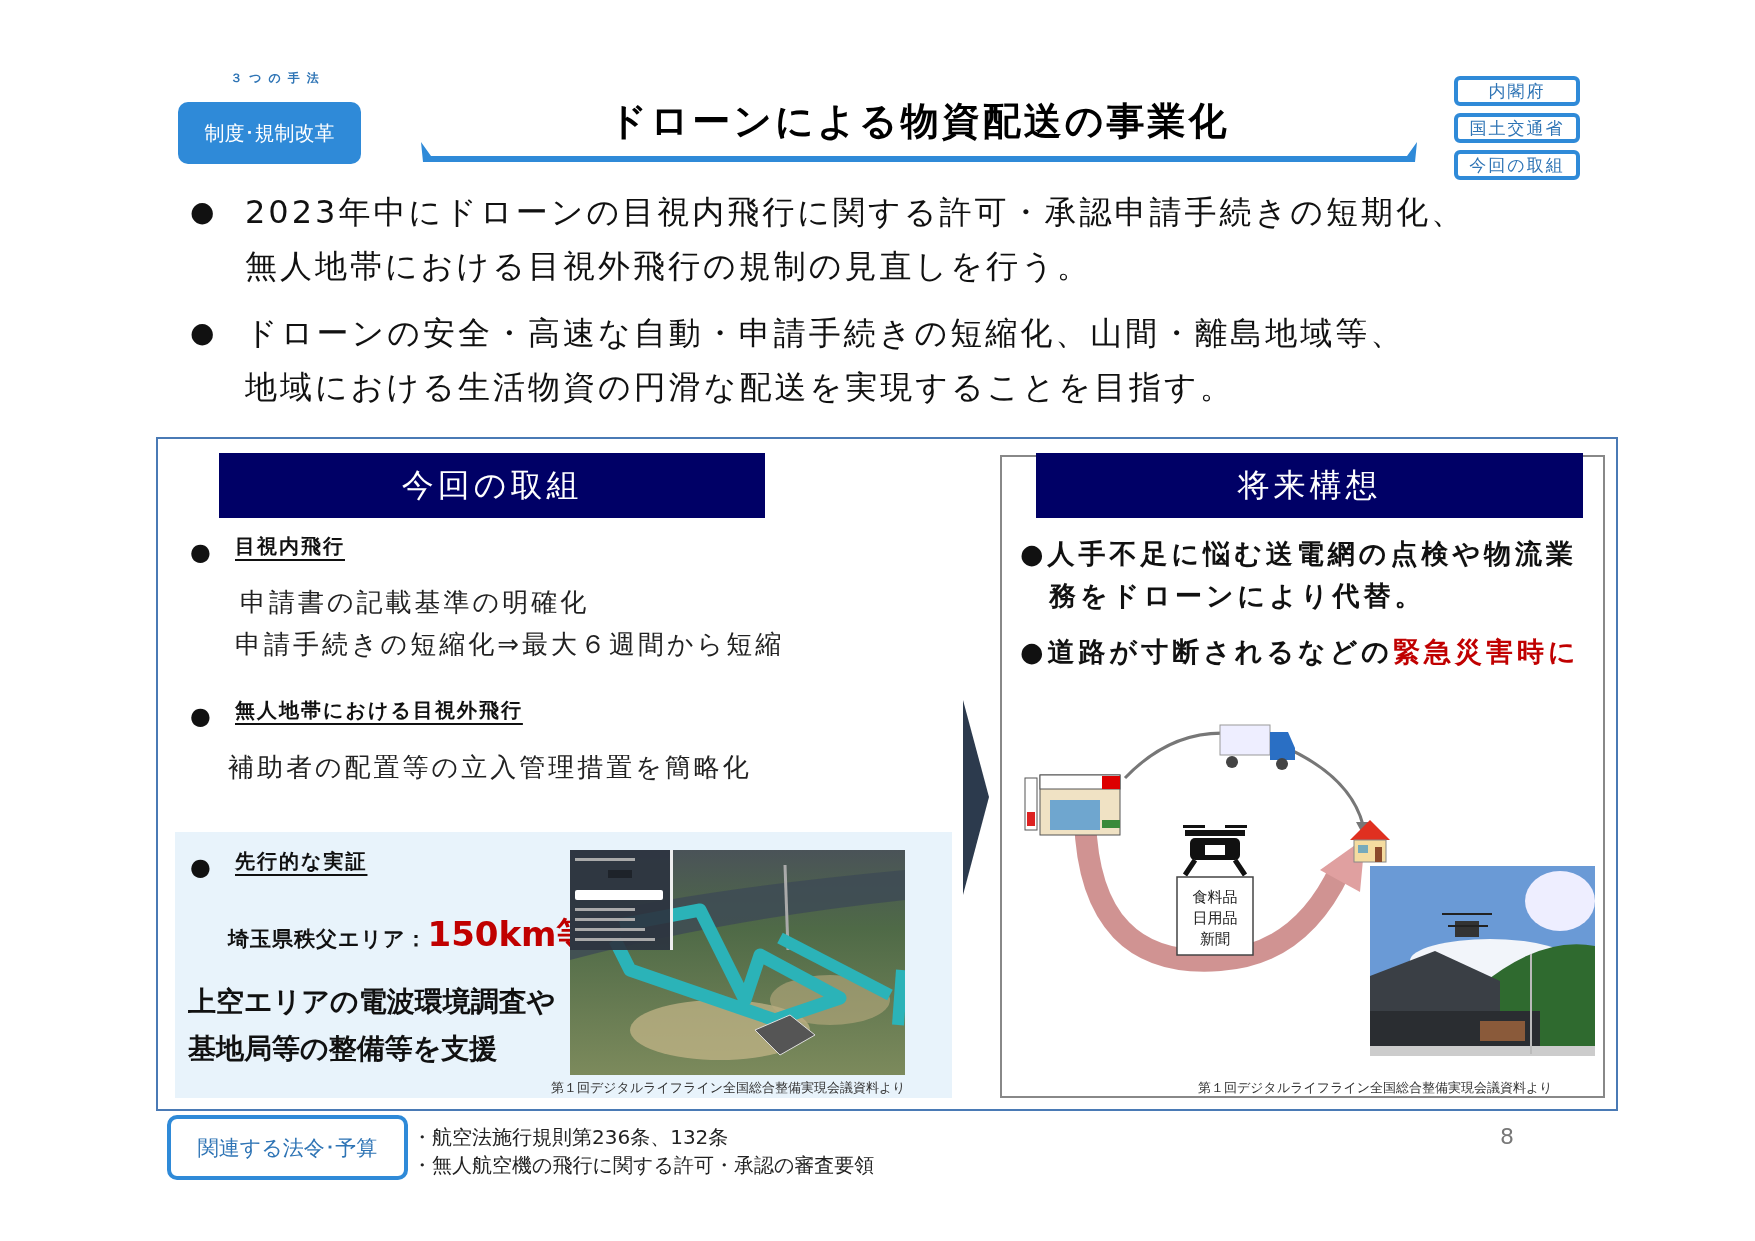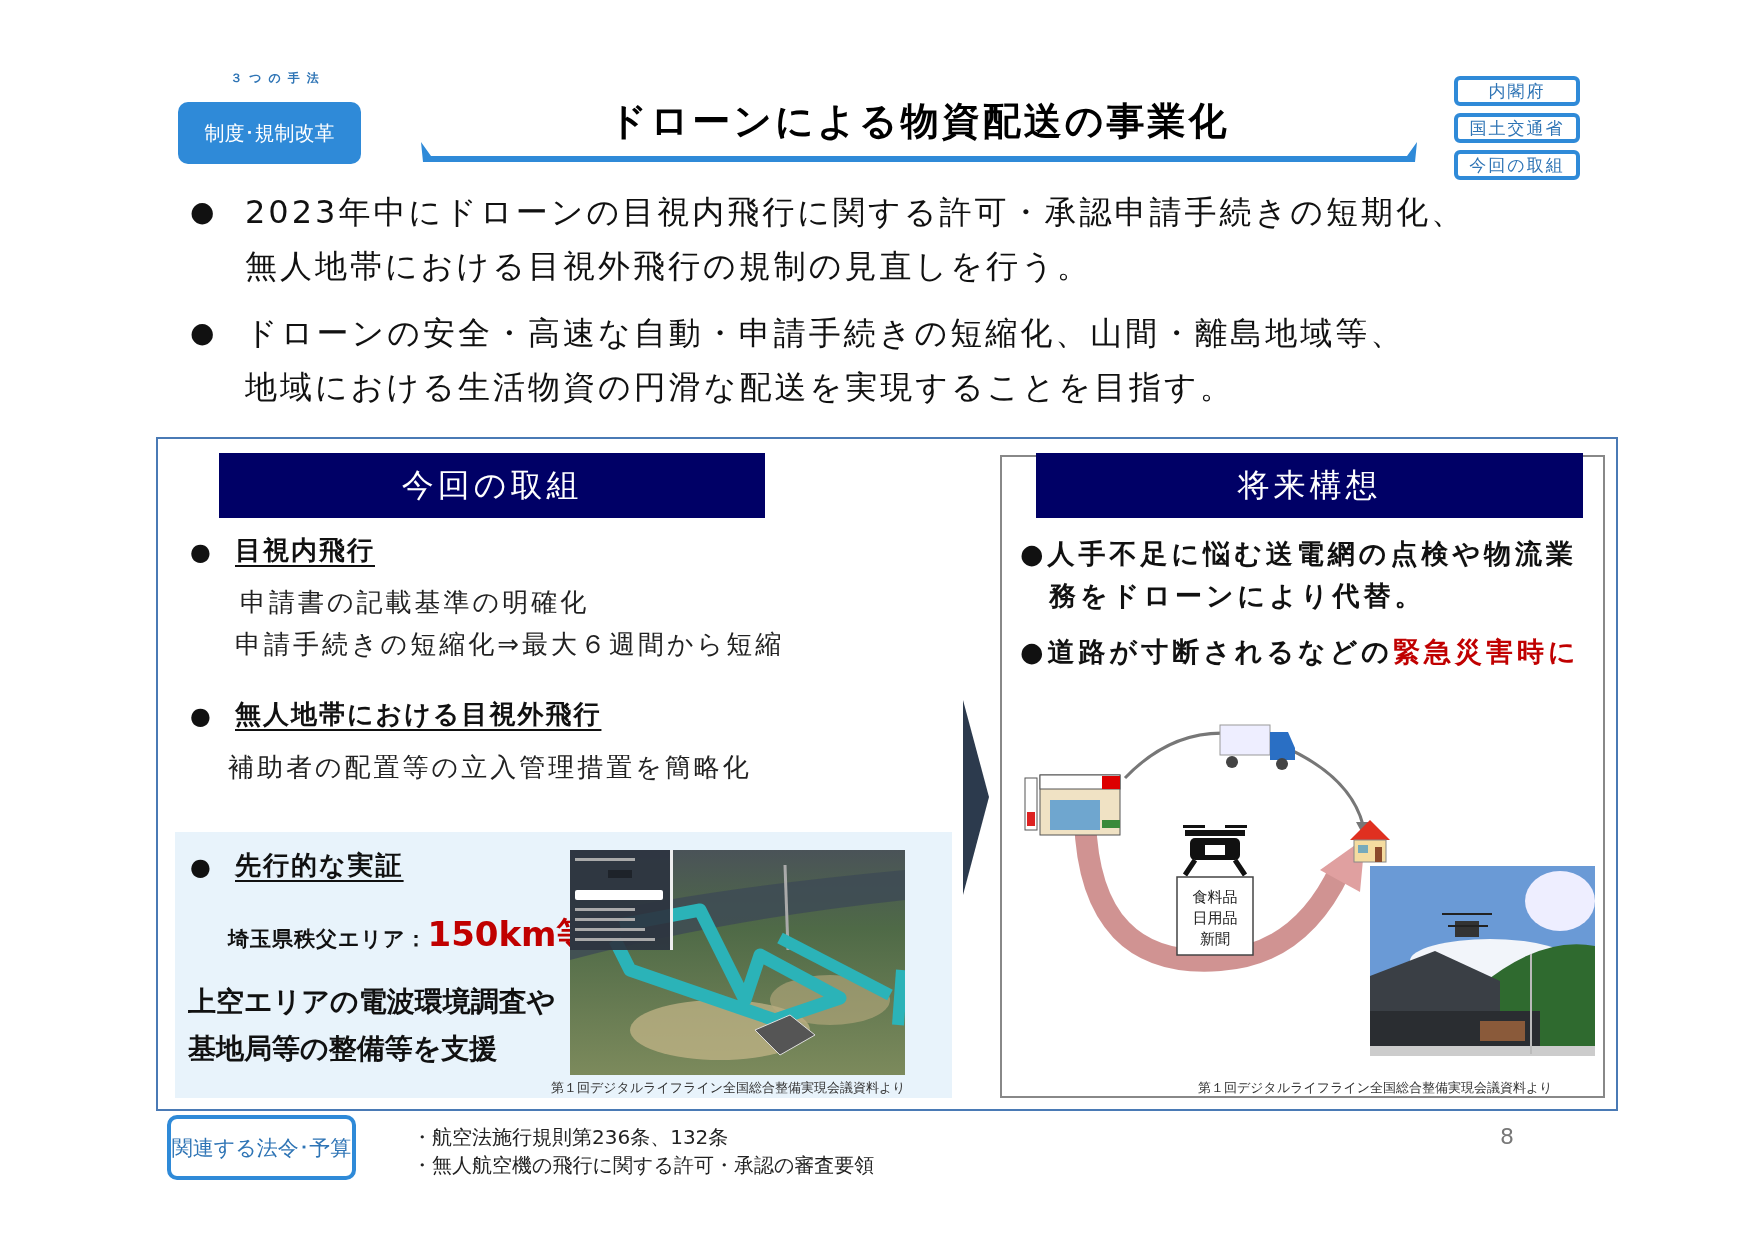--- a/index.html
+++ b/index.html
@@ -21,32 +21,32 @@
 
   
   .main-bullet { left:190px; font-size:32px; letter-spacing:3px; color:#111; line-height:54px; }
   .main-bullet .dot { position:absolute; left:0; top:0; font-size:28px; }
   .main-bullet .txt { position:absolute; left:55px; top:0; white-space:nowrap; }
 
   
   .frame { left:156px; top:437px; width:1462px; height:674px; border:2px solid #4a7ab5; box-sizing:border-box; }
   .hdr { background:#000066; color:#fff; font-size:32px; letter-spacing:4px;
          display:flex; align-items:center; justify-content:center; }
-  .sub-h { font-size:26px; font-weight:bold; text-decoration:underline; text-underline-offset:6px; letter-spacing:2px; }
+  .sub-h { font-size:20px; font-weight:bold; text-decoration:underline; text-underline-offset:6px; letter-spacing:2px; }
   .bul { font-size:24px; }
   .body-t { font-size:26px; letter-spacing:3px; color:#222; white-space:nowrap; }
 
   .right-panel { left:1000px; top:455px; width:605px; height:643px; border:2px solid #888; box-sizing:border-box; background:#fff; }
   .r-bullet { font-size:27px; font-weight:bold; letter-spacing:4px; line-height:42px; white-space:nowrap; }
   .red { color:#c00000; }
 
   .lightbox { left:175px; top:832px; width:777px; height:266px; background:#e8f3fb; }
   .credit { font-size:13px; color:#333; white-space:nowrap; }
 
-  .footer-badge { left:167px; top:1115px; width:189px; height:65px; border:4px solid #2f8ad8; border-radius:10px;
+  .footer-badge { left:167px; top:1115px; width:241px; height:65px; border:4px solid #2f8ad8; border-radius:10px;
                   box-sizing:border-box; color:#2e74b5; font-size:21px; display:flex; align-items:center; justify-content:center; background:#fff; }
   .footer-t { left:412px; font-size:20px; color:#222; white-space:nowrap; }
   .page-no { left:1500px; top:1124px; font-size:22px; color:#777; }
 </style>
 </head>
 <body>
 
 <div class="abs method-label">３つの手法</div>
 <div class="abs method-badge">制度･規制改革</div>
 <div class="abs title">ドローンによる物資配送の事業化</div>

